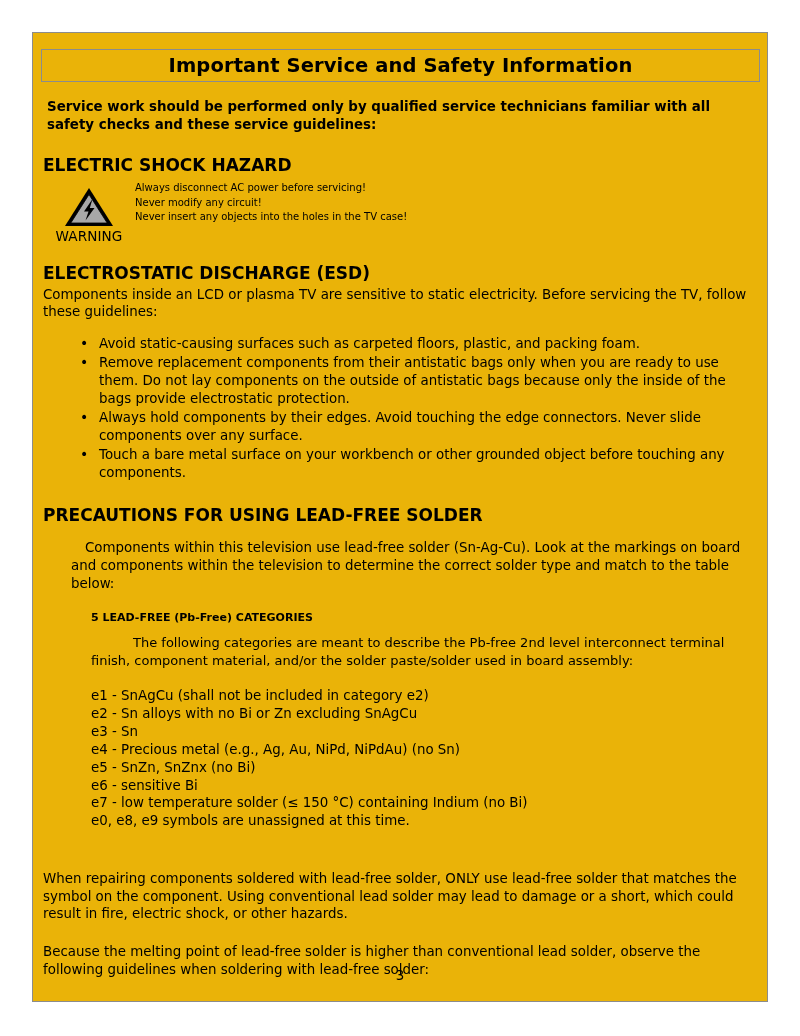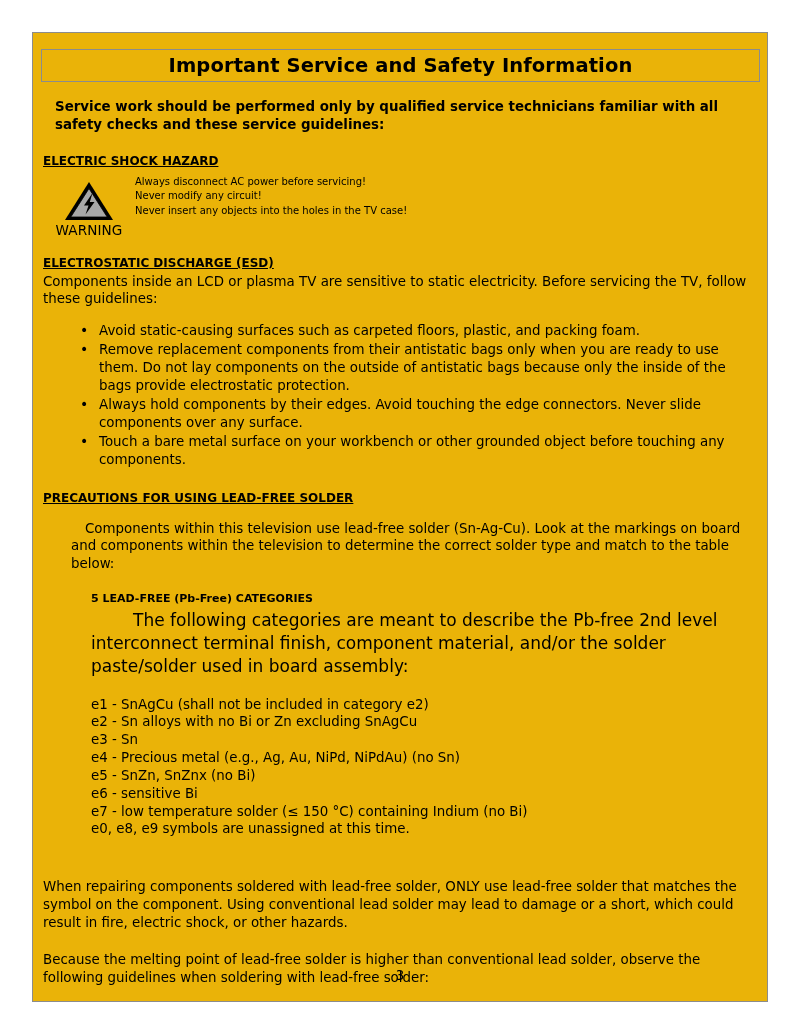--- a/index.html
+++ b/index.html
@@ -53,30 +53,29 @@
 
   .body-area {
     padding: 0 4px 0 2px;
     margin-top: 16px;
   }
 
   .intro {
     font-size: 13.4px;
     font-weight: bold;
     line-height: 1.32;
-    margin: 12px;
+    margin: 4px;
     max-width: 700px;
   }
 
   .sec-head {
-    font-size: 12px;
+    font-size: 17px;
     font-weight: bold;
     margin: 0;
     line-height: 1.3;
-    text-decoration: underline;
   }
 
   .para {
     font-size: 13.4px;
     line-height: 1.32;
     margin: 0;
   }
 
   .sec-shock {
     margin-top: 21px;
@@ -153,23 +152,23 @@
 
   .sec-cat {
     margin-top: 19px;
     padding-left: 48px;
   }
   .cat-head {
     font-size: 11px;
     font-weight: bold;
   }
   .cat-para {
-    font-size: 17px;
+    font-size: 13px;
     line-height: 1.35;
-    margin-top: 4px;
+    margin-top: 10px;
     text-indent: 42px;
     max-width: 640px;
   }
 
   .cat-list {
     margin-top: 18px;
   }
   .cat-list div {
     font-size: 13.4px;
     line-height: 1.33;

